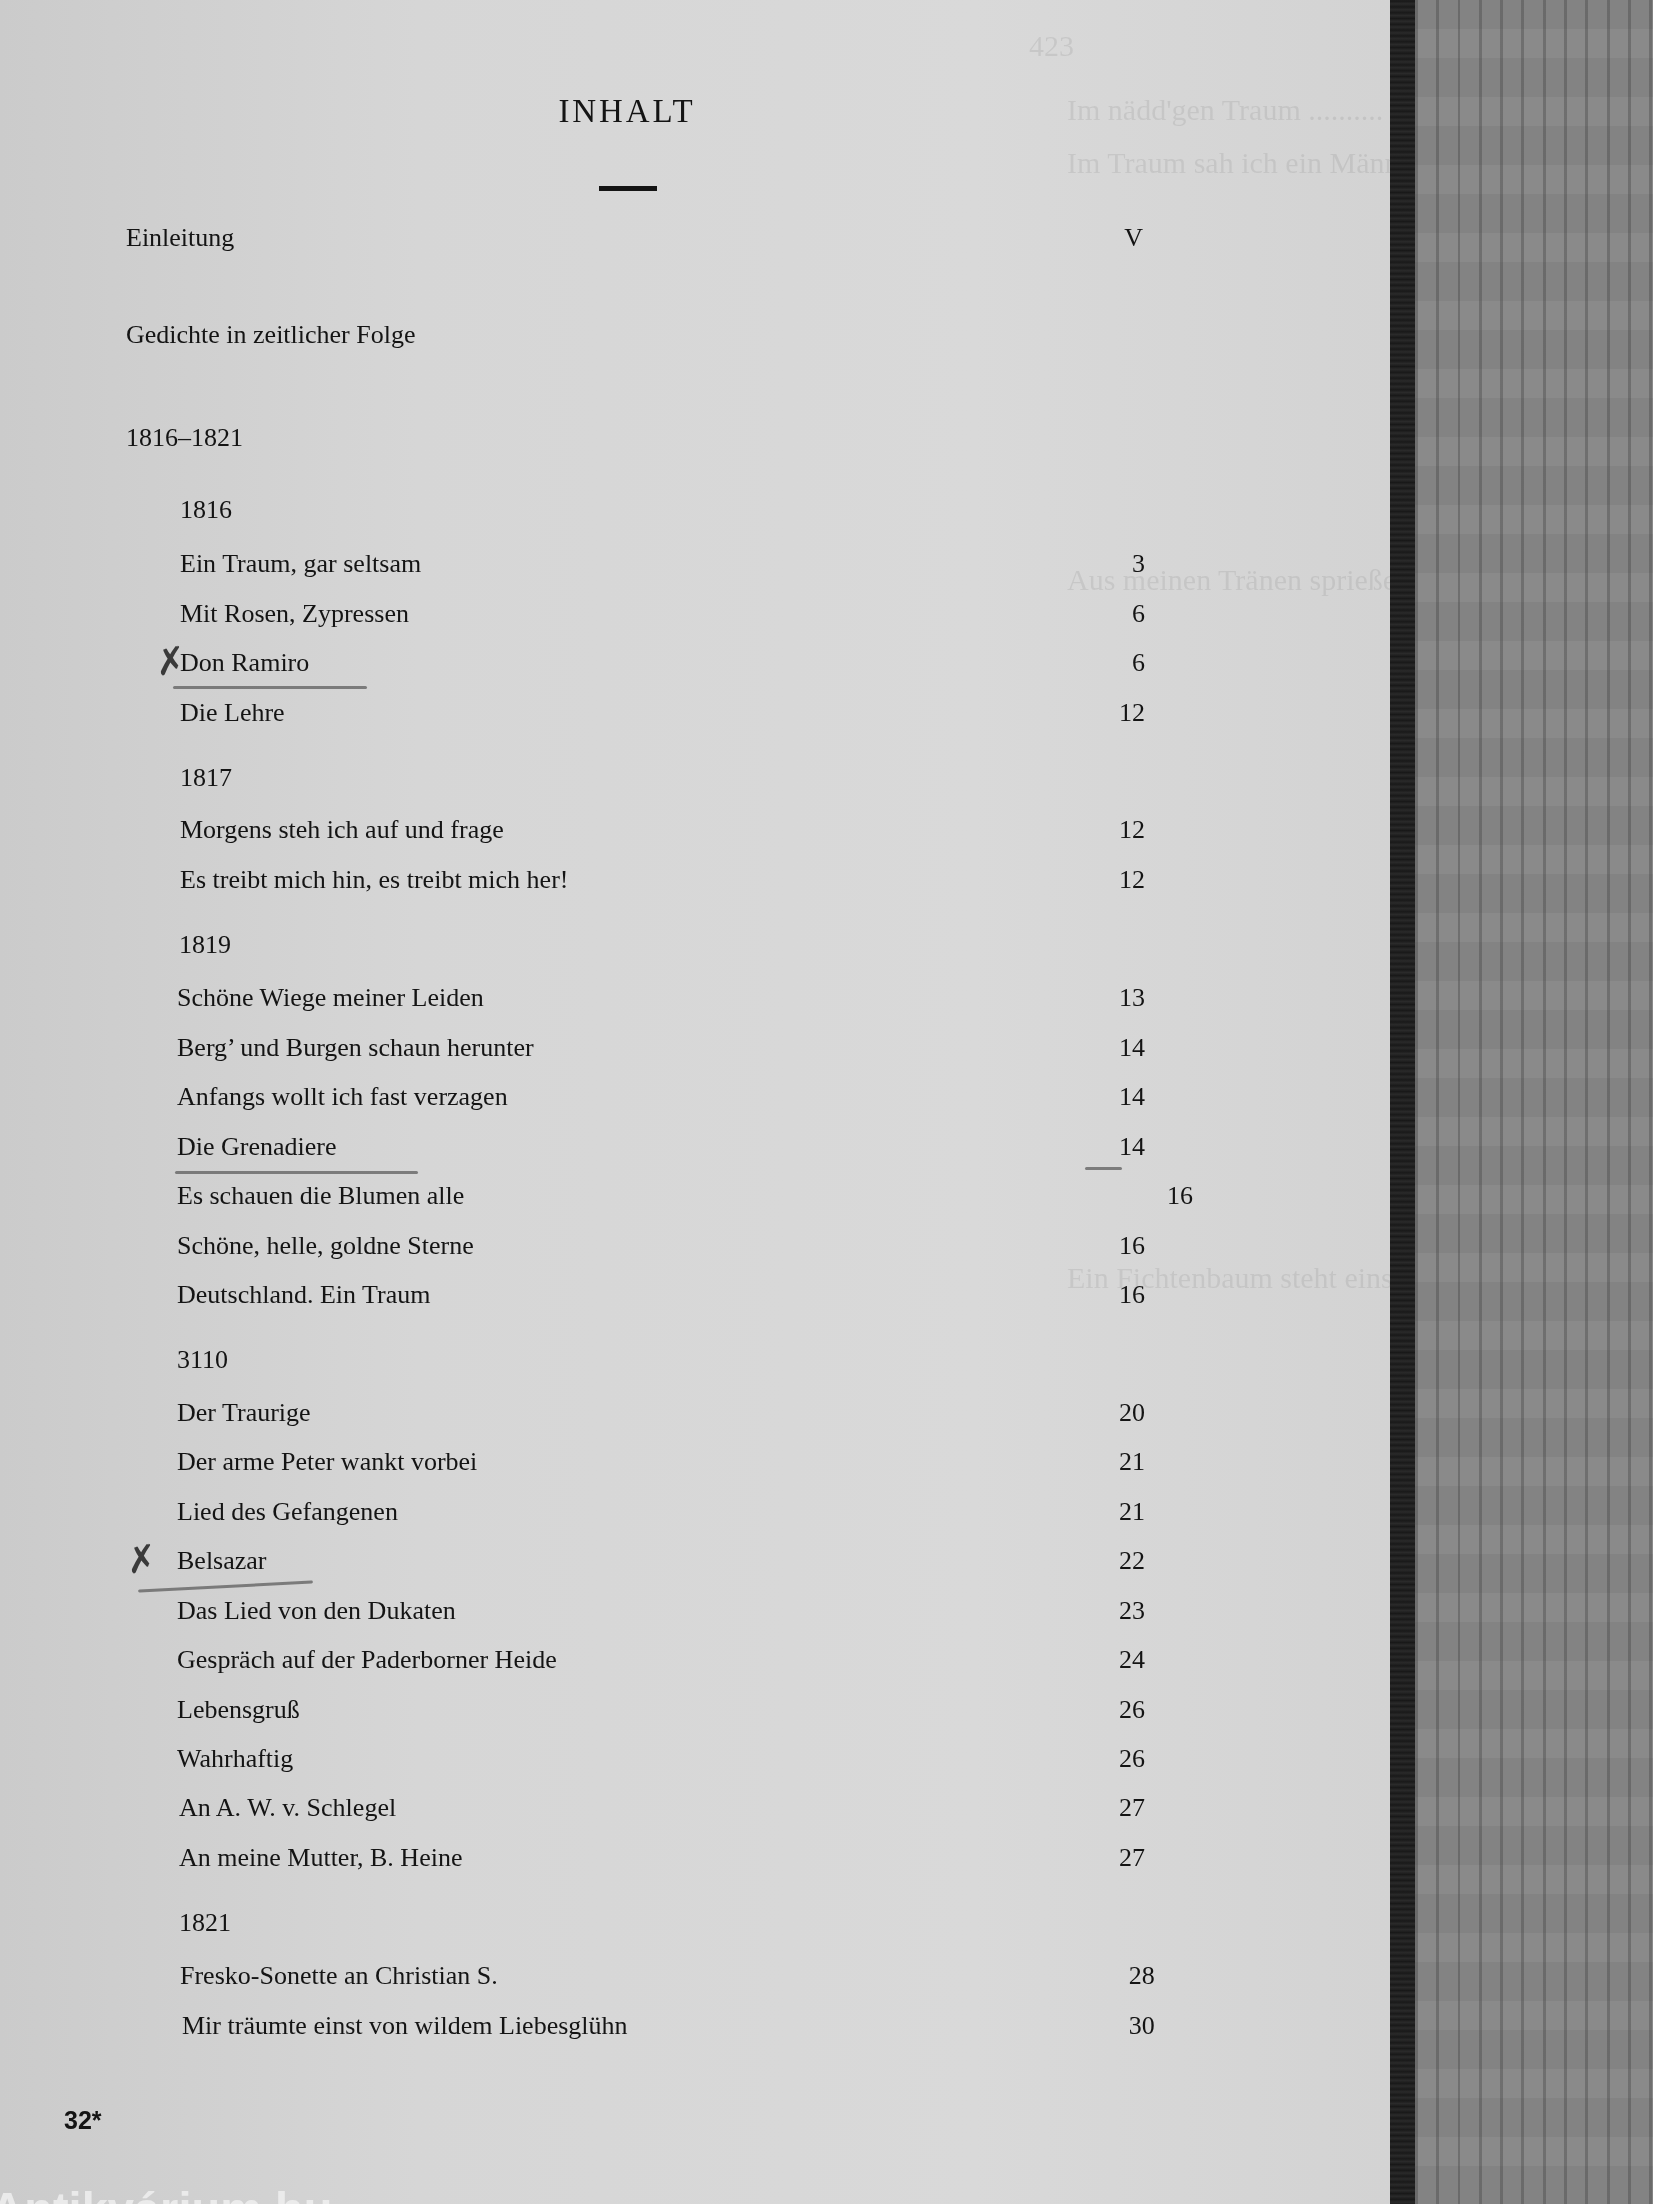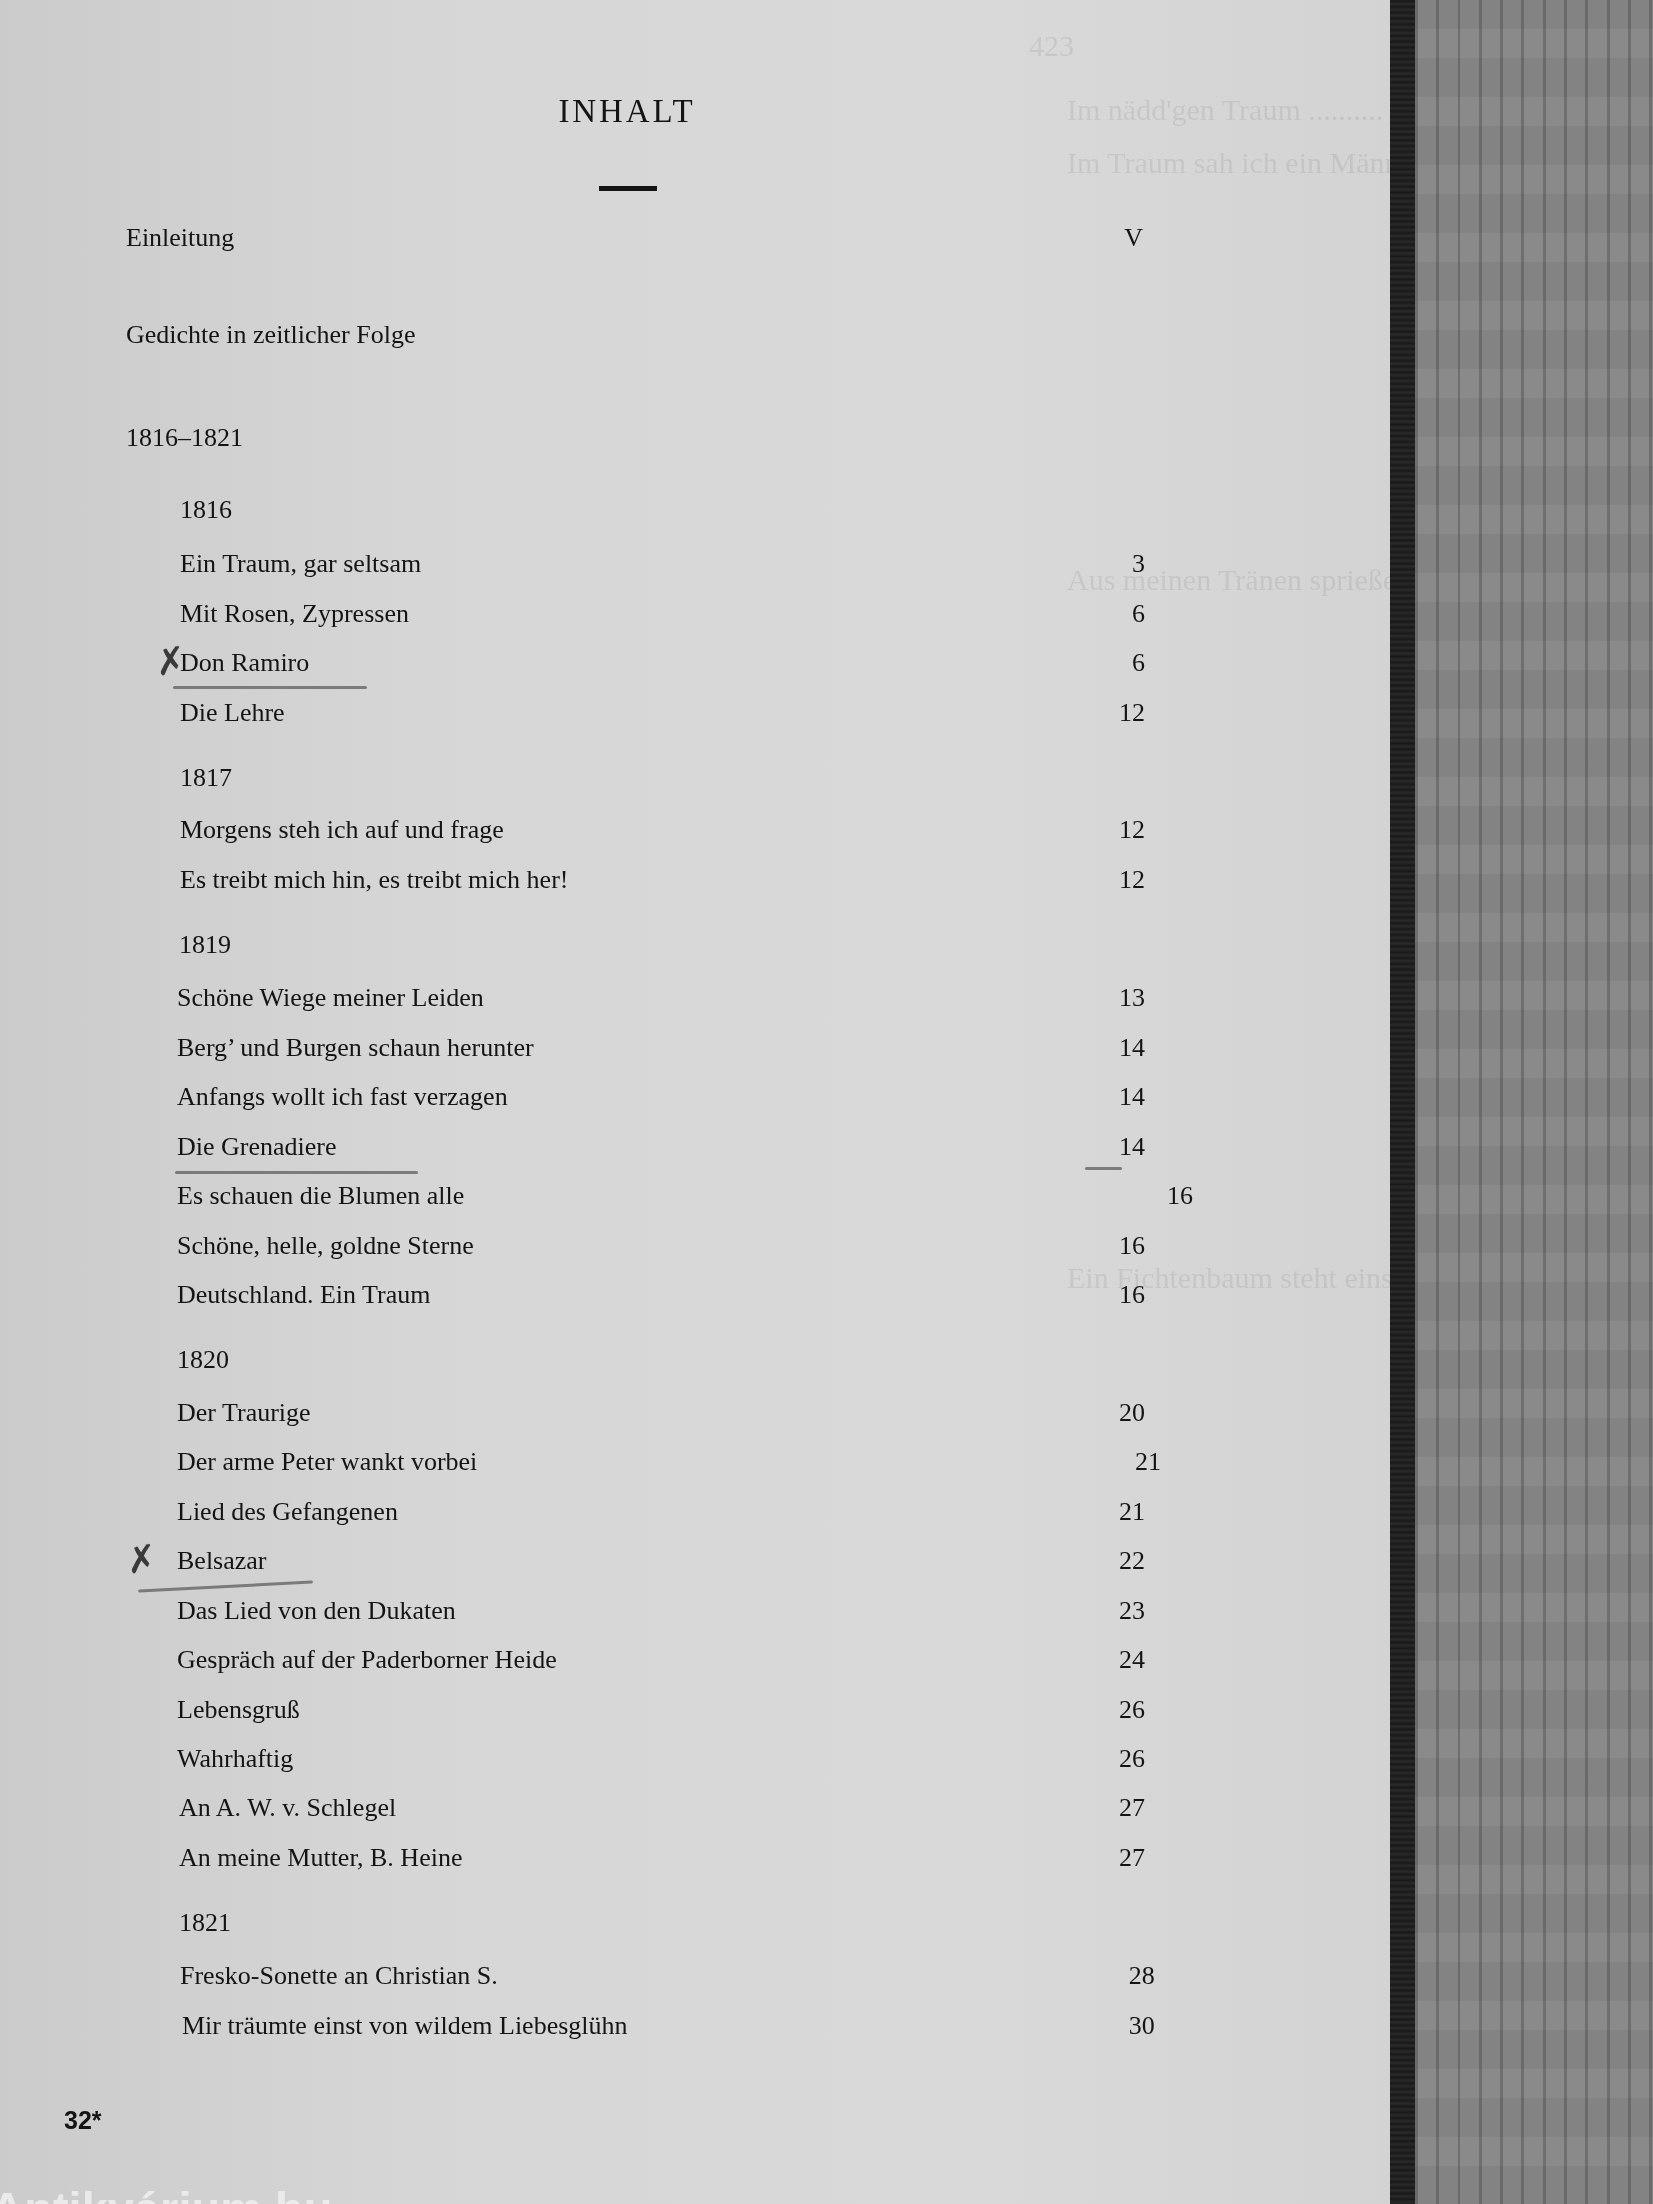--- a/index.html
+++ b/index.html
@@ -143,27 +143,27 @@
   <div class="line" style="top:1223px;">
     <span class="t" style="left:177px;">Schöne, helle, goldne Sterne</span>
     <span class="p">16</span>
   </div>
   <div class="line" style="top:1272px;">
     <span class="t" style="left:177px;">Deutschland. Ein Traum</span>
     <span class="p">16</span>
   </div>
 
   <div class="line" style="top:1337px;">
-    <span class="t" style="left:177px;">1820</span>
+    <span class="t" style="left:177px;">3110</span>
   </div>
   <div class="line" style="top:1390px;">
     <span class="t" style="left:177px;">Der Traurige</span>
     <span class="p">20</span>
   </div>
-  <div class="line" style="top:1439px;padding-left:16px;">
+  <div class="line" style="top:1439px;">
     <span class="t" style="left:177px;">Der arme Peter wankt vorbei</span>
     <span class="p">21</span>
   </div>
   <div class="line" style="top:1489px;">
     <span class="t" style="left:177px;">Lied des Gefangenen</span>
     <span class="p">21</span>
   </div>
   <div class="mark" style="left:126px; top:1538px;">✗</div>
   <div class="line" style="top:1538px;">
     <span class="t" style="left:177px;">Belsazar</span>

